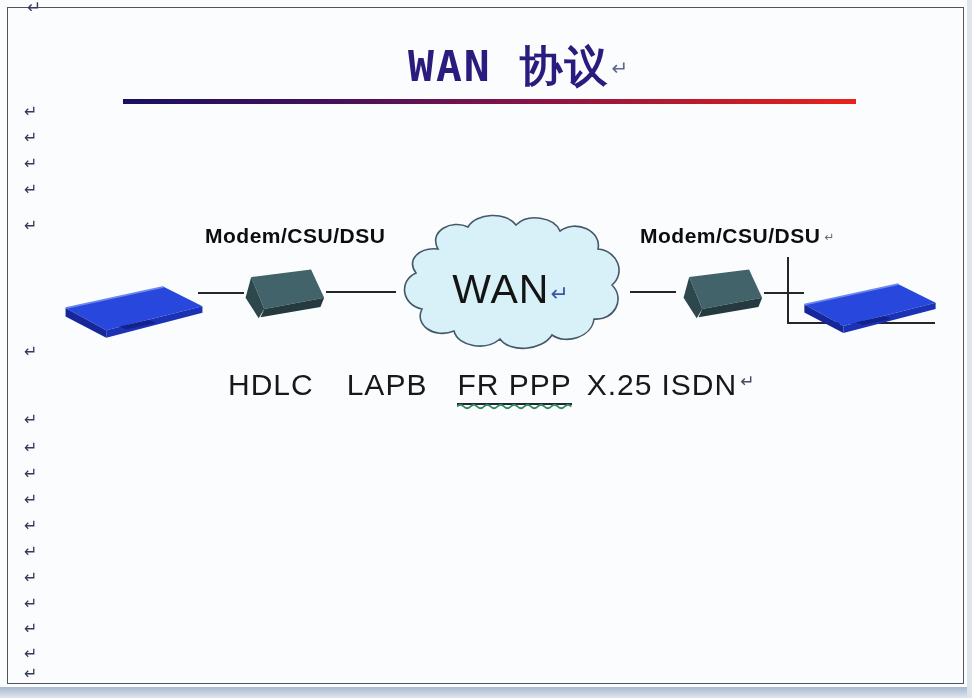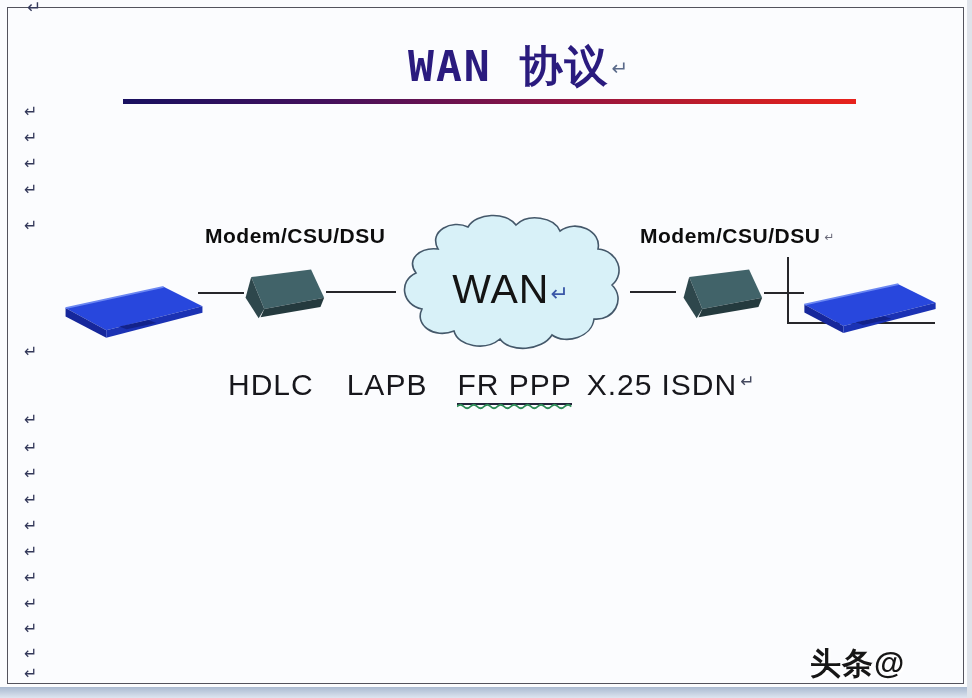--- a/index.html
+++ b/index.html
@@ -137,14 +137,13 @@
     <span>Modem/CSU/DSU</span>
   </div>
   <div class="modem-label" style="left:640px;">
     <span>Modem/CSU/DSU</span><span class="small-return">↵</span>
   </div>
 
   <div class="proto-row"><span class="proto" style="margin-right: 33px; margin-left: 10px;">HDLC</span><span class="proto" style="margin-right: 30px;">LAPB</span><span class="proto u" style="margin-right: 15px; text-align: center;">FR PPP<svg class="wavy" viewBox="0 0 136 6" preserveAspectRatio="none">
           <path d="M0 3 Q4 0 8 3 T16 3 T24 3 T32 3 T40 3 T48 3 T56 3 T64 3 T72 3 T80 3 T88 3 T96 3 T104 3 T112 3 T120 3 T128 3 T136 3" fill="none" stroke="#2e8b57" stroke-width="1.6"></path>
         </svg></span><span class="proto" style="margin-right: 9px;">X.25</span><span class="proto" style="margin-right: 0px;">ISDN</span><span class="proto-return">↵</span></div>
 
-  <div class="watermark">头条@</div>
 </div>
 
 </body></html>

